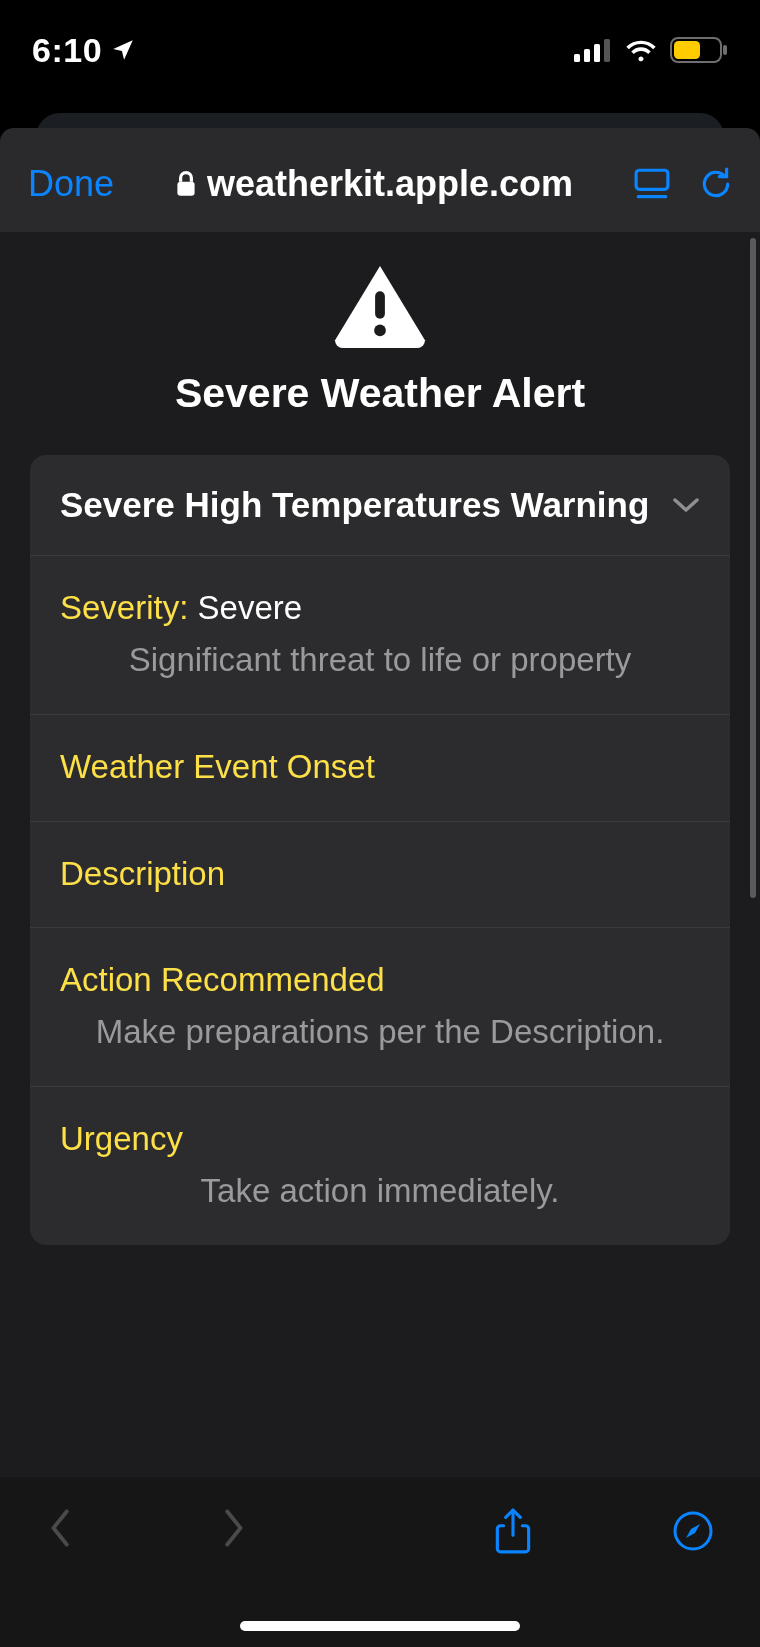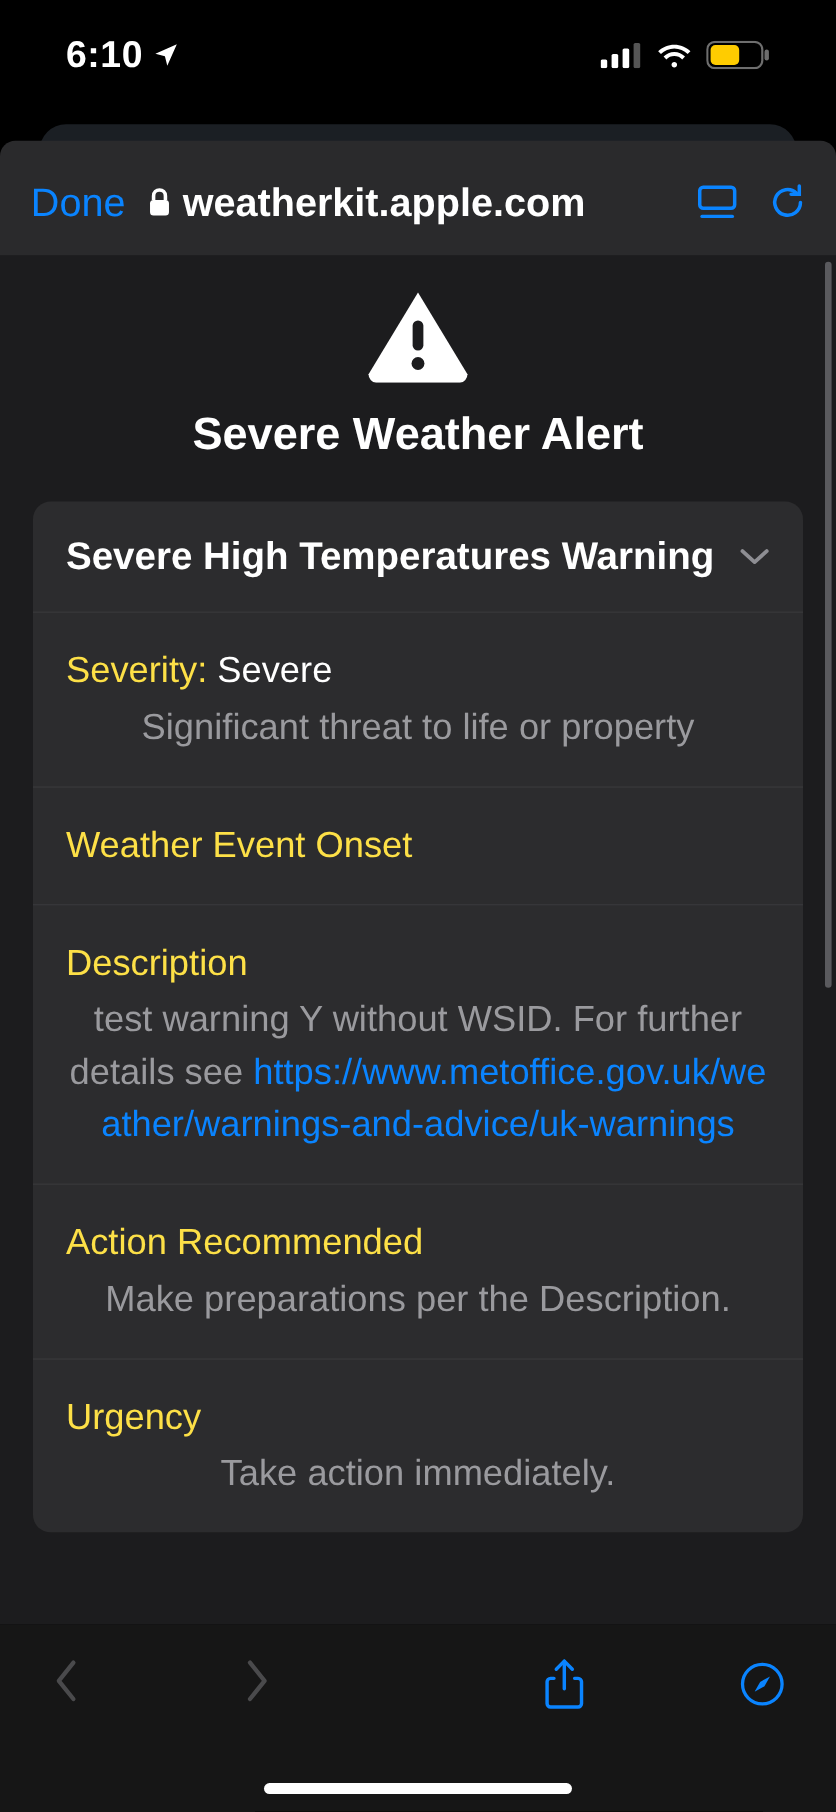--- a/index.html
+++ b/index.html
@@ -12,21 +12,21 @@
     overflow: hidden;
     position: relative;
   }
 
   
   .status-bar {
     height: 100px;
     display: flex;
     align-items: center;
     justify-content: space-between;
-    padding: 0 60px;
+    padding: 0 32px;
   }
   .status-left { display: flex; align-items: center; gap: 8px; }
   .status-time { font-size: 34px; font-weight: 600; letter-spacing: 0.5px; }
   .status-right { display: flex; align-items: center; gap: 12px; }
 
   
   .card-peek {
     position: absolute;
     top: 113px;
     left: 36px;
@@ -49,20 +49,21 @@
   }
   .done-btn {
     color: #0a84ff;
     font-size: 36px;
     font-weight: 400;
   }
   .url-wrap {
     flex: 1;
     display: flex;
     align-items: center;
+    justify-content: center;
     gap: 10px;
   }
   .url-text { font-size: 36px; font-weight: 600; color: #fff; }
   .reader-btn, .reload-btn { color: #0a84ff; }
 
   
   .content {
     position: absolute;
     top: 232px;
     left: 0;
@@ -233,23 +234,20 @@
       </div>
       <div class="field-sub">Significant threat to life or property</div>
     </div>
 
     <div class="section">
       <div class="field-line field-label">Weather Event Onset</div>
     </div>
 
     <div class="section">
       <div class="field-line field-label">Description</div>
-      <div class="field-sub">
-        <span>test warning Y without WSID. For further details see </span><a class="link">https://www.metoffice.gov.uk/weather/warnings-and-advice/uk-warnings</a>
-      </div>
     </div>
 
     <div class="section">
       <div class="field-line field-label">Action Recommended</div>
       <div class="field-sub">Make preparations per the Description.</div>
     </div>
 
     <div class="section">
       <div class="field-line field-label">Urgency</div>
       <div class="field-sub">Take action immediately.</div>

